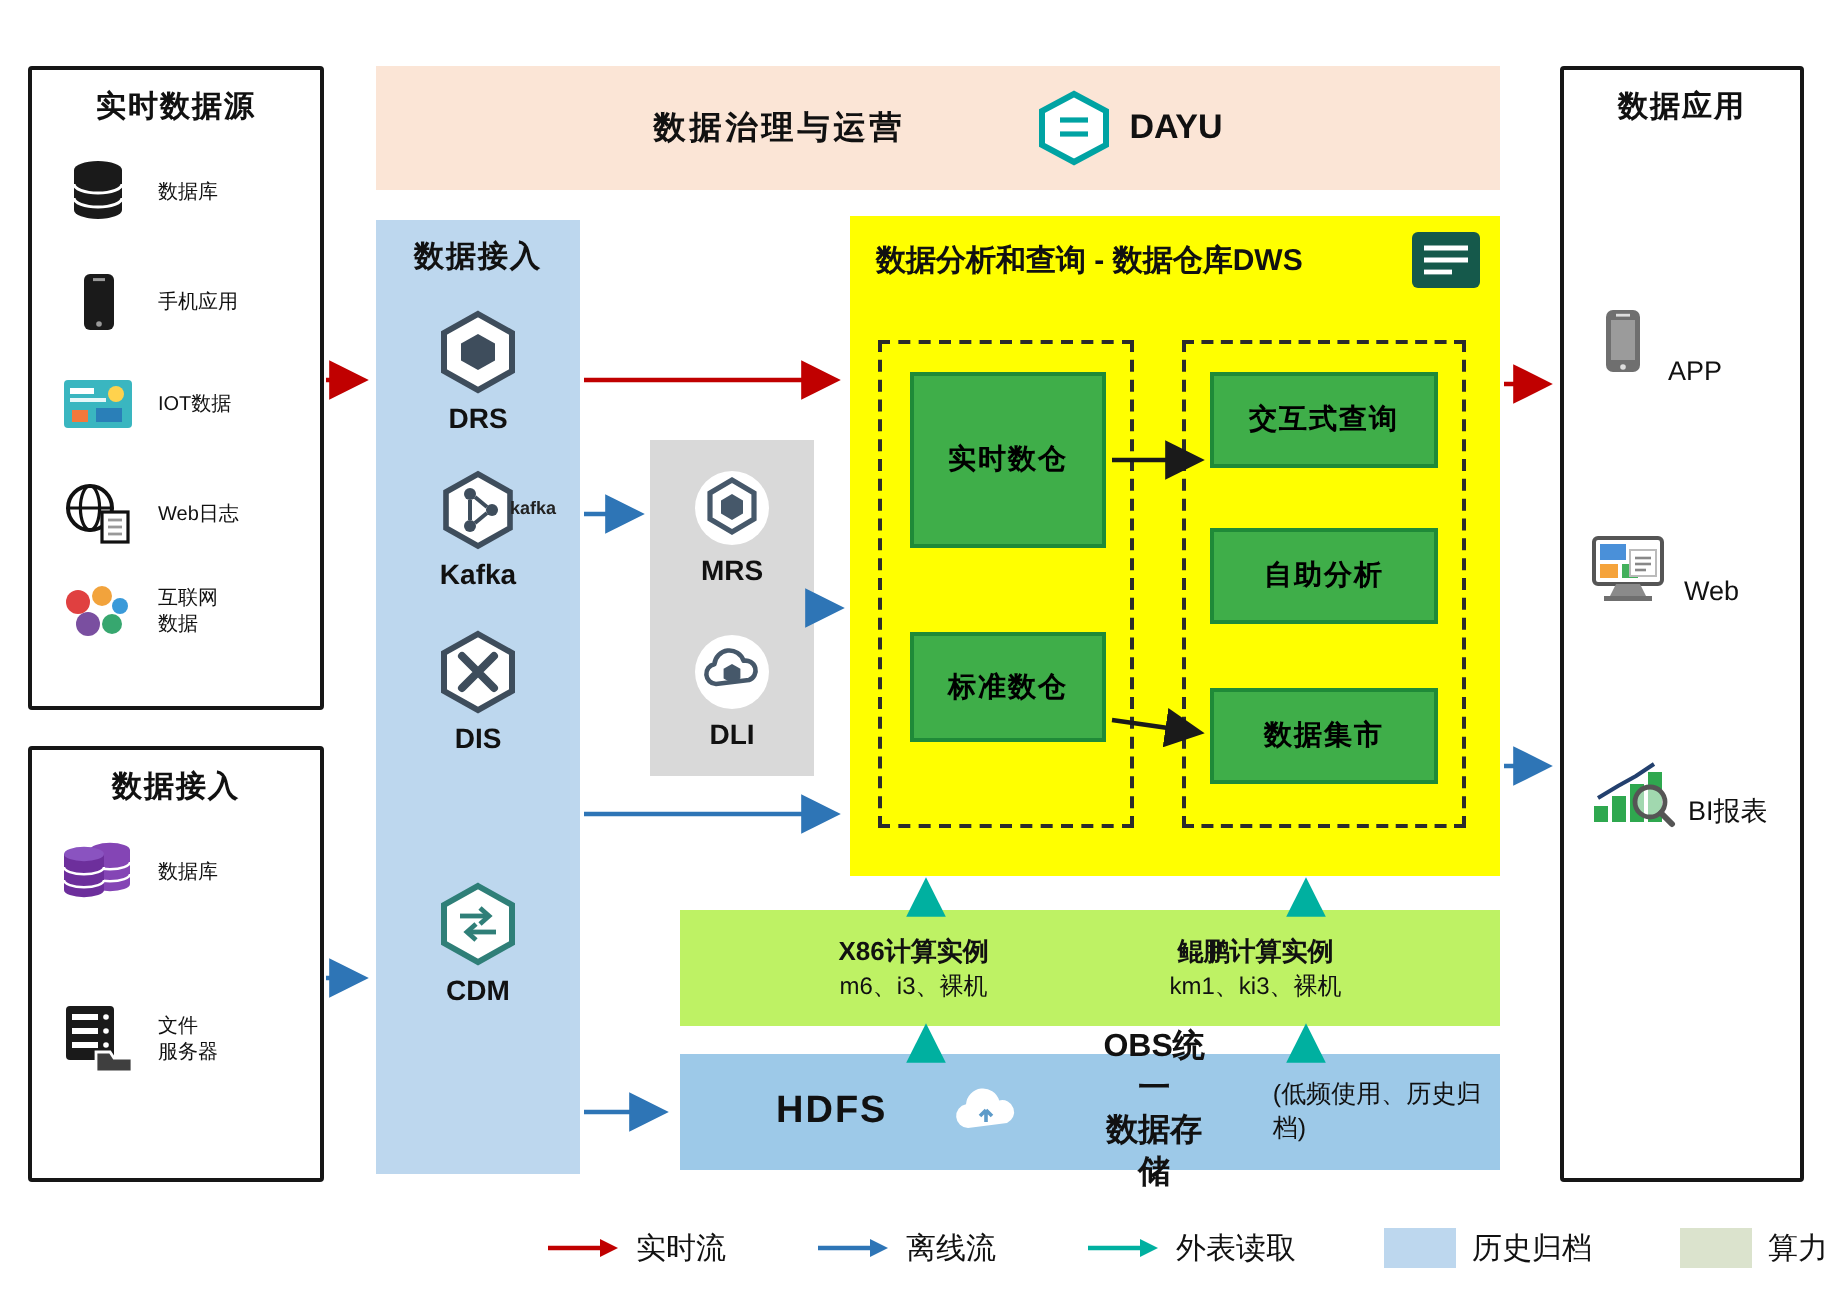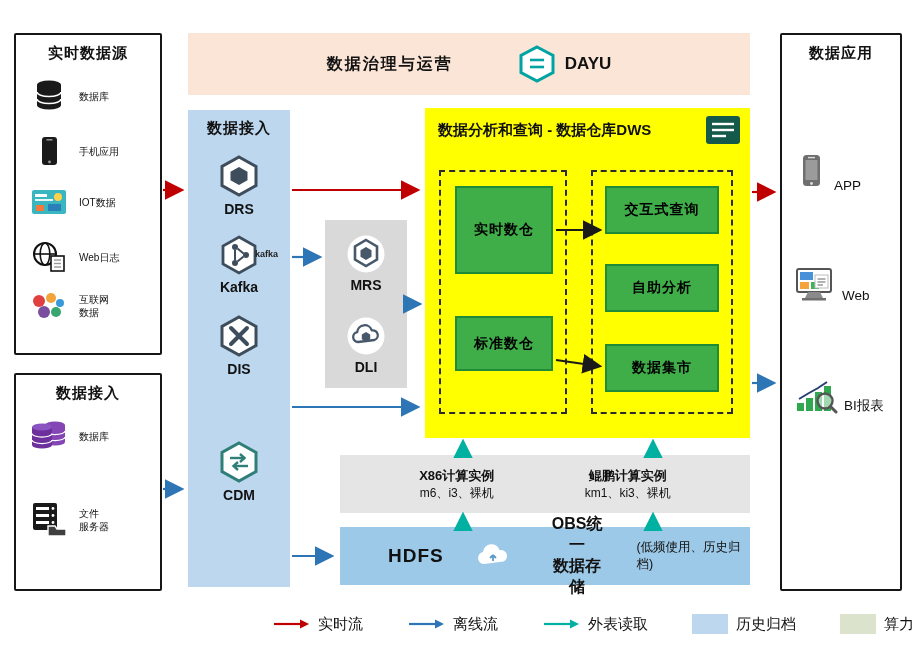--- a/index.html
+++ b/index.html
@@ -20,21 +20,21 @@
   .ing-label{font-weight:bold;font-size:14px;margin-top:3px}
   .kafka-note{position:absolute;left:67px;top:15px;font-size:9px;font-weight:bold;color:#222}
   .gray-panel{position:absolute;left:325px;top:220px;width:82px;height:168px;background:#d9d9d9}
   .dws{position:absolute;left:425px;top:108px;width:325px;height:330px;background:#ffff00}
   .dws-title{position:absolute;left:13px;top:13px;font-weight:bold;font-size:15px}
   .dws-doc{position:absolute;right:8px;top:6px}
   .dash-col{position:absolute;border:2px dashed #2b2b2b}
   .green-box{position:absolute;background:#3fae49;border:2px solid #1f8a38;color:#000000;font-weight:bold;
     font-size:14px;display:flex;align-items:center;justify-content:center;letter-spacing:1px}
   .bar{position:absolute;left:340px;width:410px;height:58px;display:flex;align-items:center}
-  .compute-bar{top:455px;background:#e5e5e5;justify-content:space-around;padding:0 34px}
+  .compute-bar{top:455px;background:#bef264;justify-content:space-around;padding:0 34px}
   .hdfs-bar{top:527px;background:#9dc9e8;gap:28px;padding-left:48px}
   .compute-col{text-align:center;font-size:12px;line-height:1.4}
   .compute-col b{font-size:13px}
   .hdfs-label{font-weight:bold;font-size:19px;letter-spacing:1px}
   .obs-text{font-weight:bold;font-size:16px;white-space:pre-line;line-height:1.3;text-align:center}
   .obs-note{font-size:12.5px}
   .apps{left:780px;top:33px;width:122px;height:558px}
   .app-item{position:absolute;left:12px;width:100%;display:flex;flex-direction:row;align-items:flex-end;gap:6px}
   .app-label{font-size:13.5px}
   .overlay{position:absolute;left:0;top:0;pointer-events:none;z-index:40}

